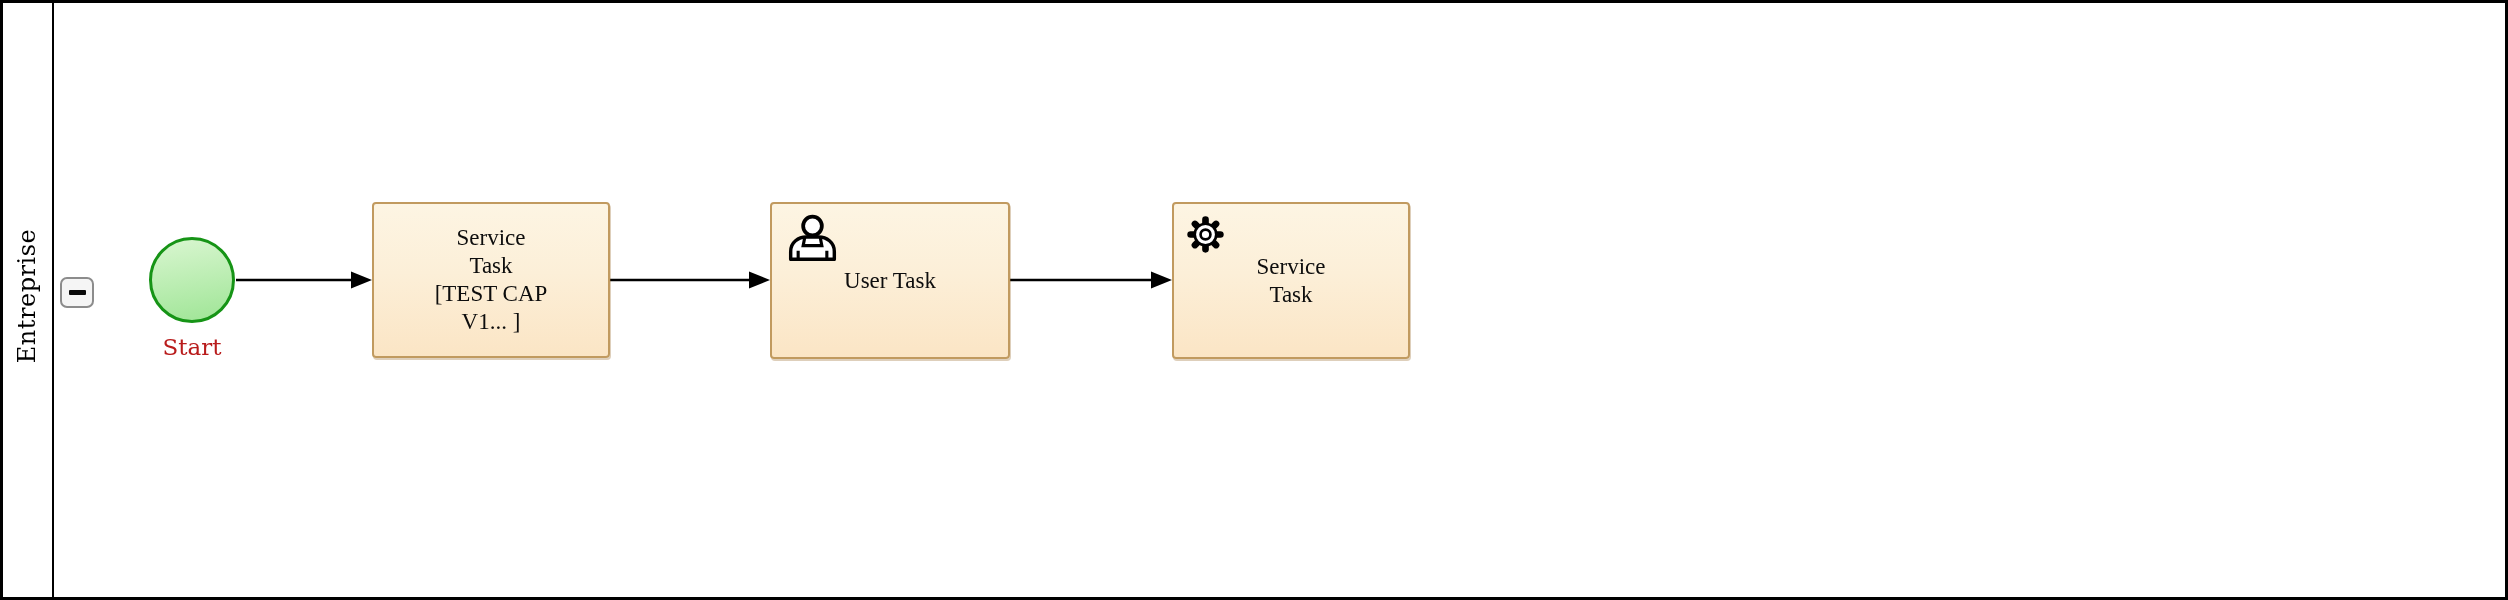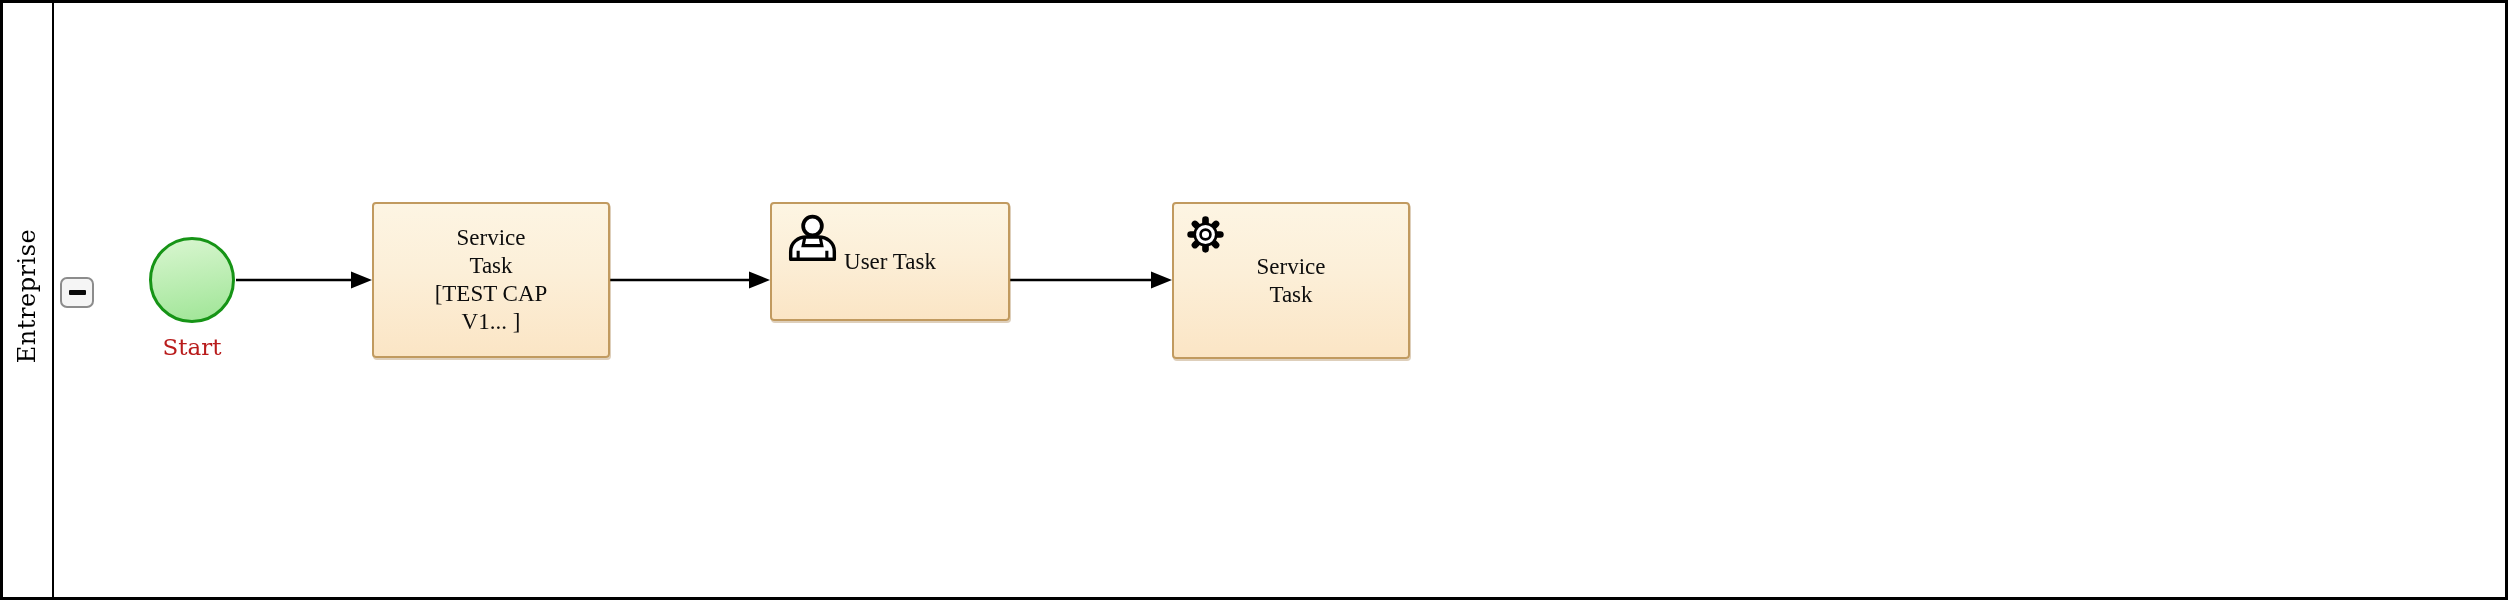--- a/index.html
+++ b/index.html
@@ -37,21 +37,21 @@
     font-size:23px;color:#b91c1c;
   }
   .task{
     position:absolute;box-sizing:border-box;
     border:2px solid var(--task-border,#c19a5f);border-radius:4px;
     background:linear-gradient(180deg,var(--task-fill-top,#fdf5e3) 0%,#fcefd8 45%,var(--task-fill-bottom,#fbe5c5) 100%);
     box-shadow:1px 2px 0 rgba(160,118,60,0.35);
     display:flex;align-items:center;justify-content:center;text-align:center;font-family:Liberation Serif, serif;
   }
   .task-1{left:369px;top:199px;width:238px;height:156px;}
-  .task-2{left:767px;top:199px;width:240px;height:119px;}
+  .task-2{left:767px;top:199px;width:240px;height:157px;}
   .task-3{left:1169px;top:199px;width:238px;height:157px;}
   .task-label{font-size:23px;line-height:28px;white-space:pre-line;color:#0d0d0d;}
   .corner-icon{position:absolute;}
   .user-icon-svg{left:14px;top:10px;}
   .gear-icon-svg{left:11px;top:10px;}
 </style>
 </head>
 <body>
 
 <div class="canvas">

